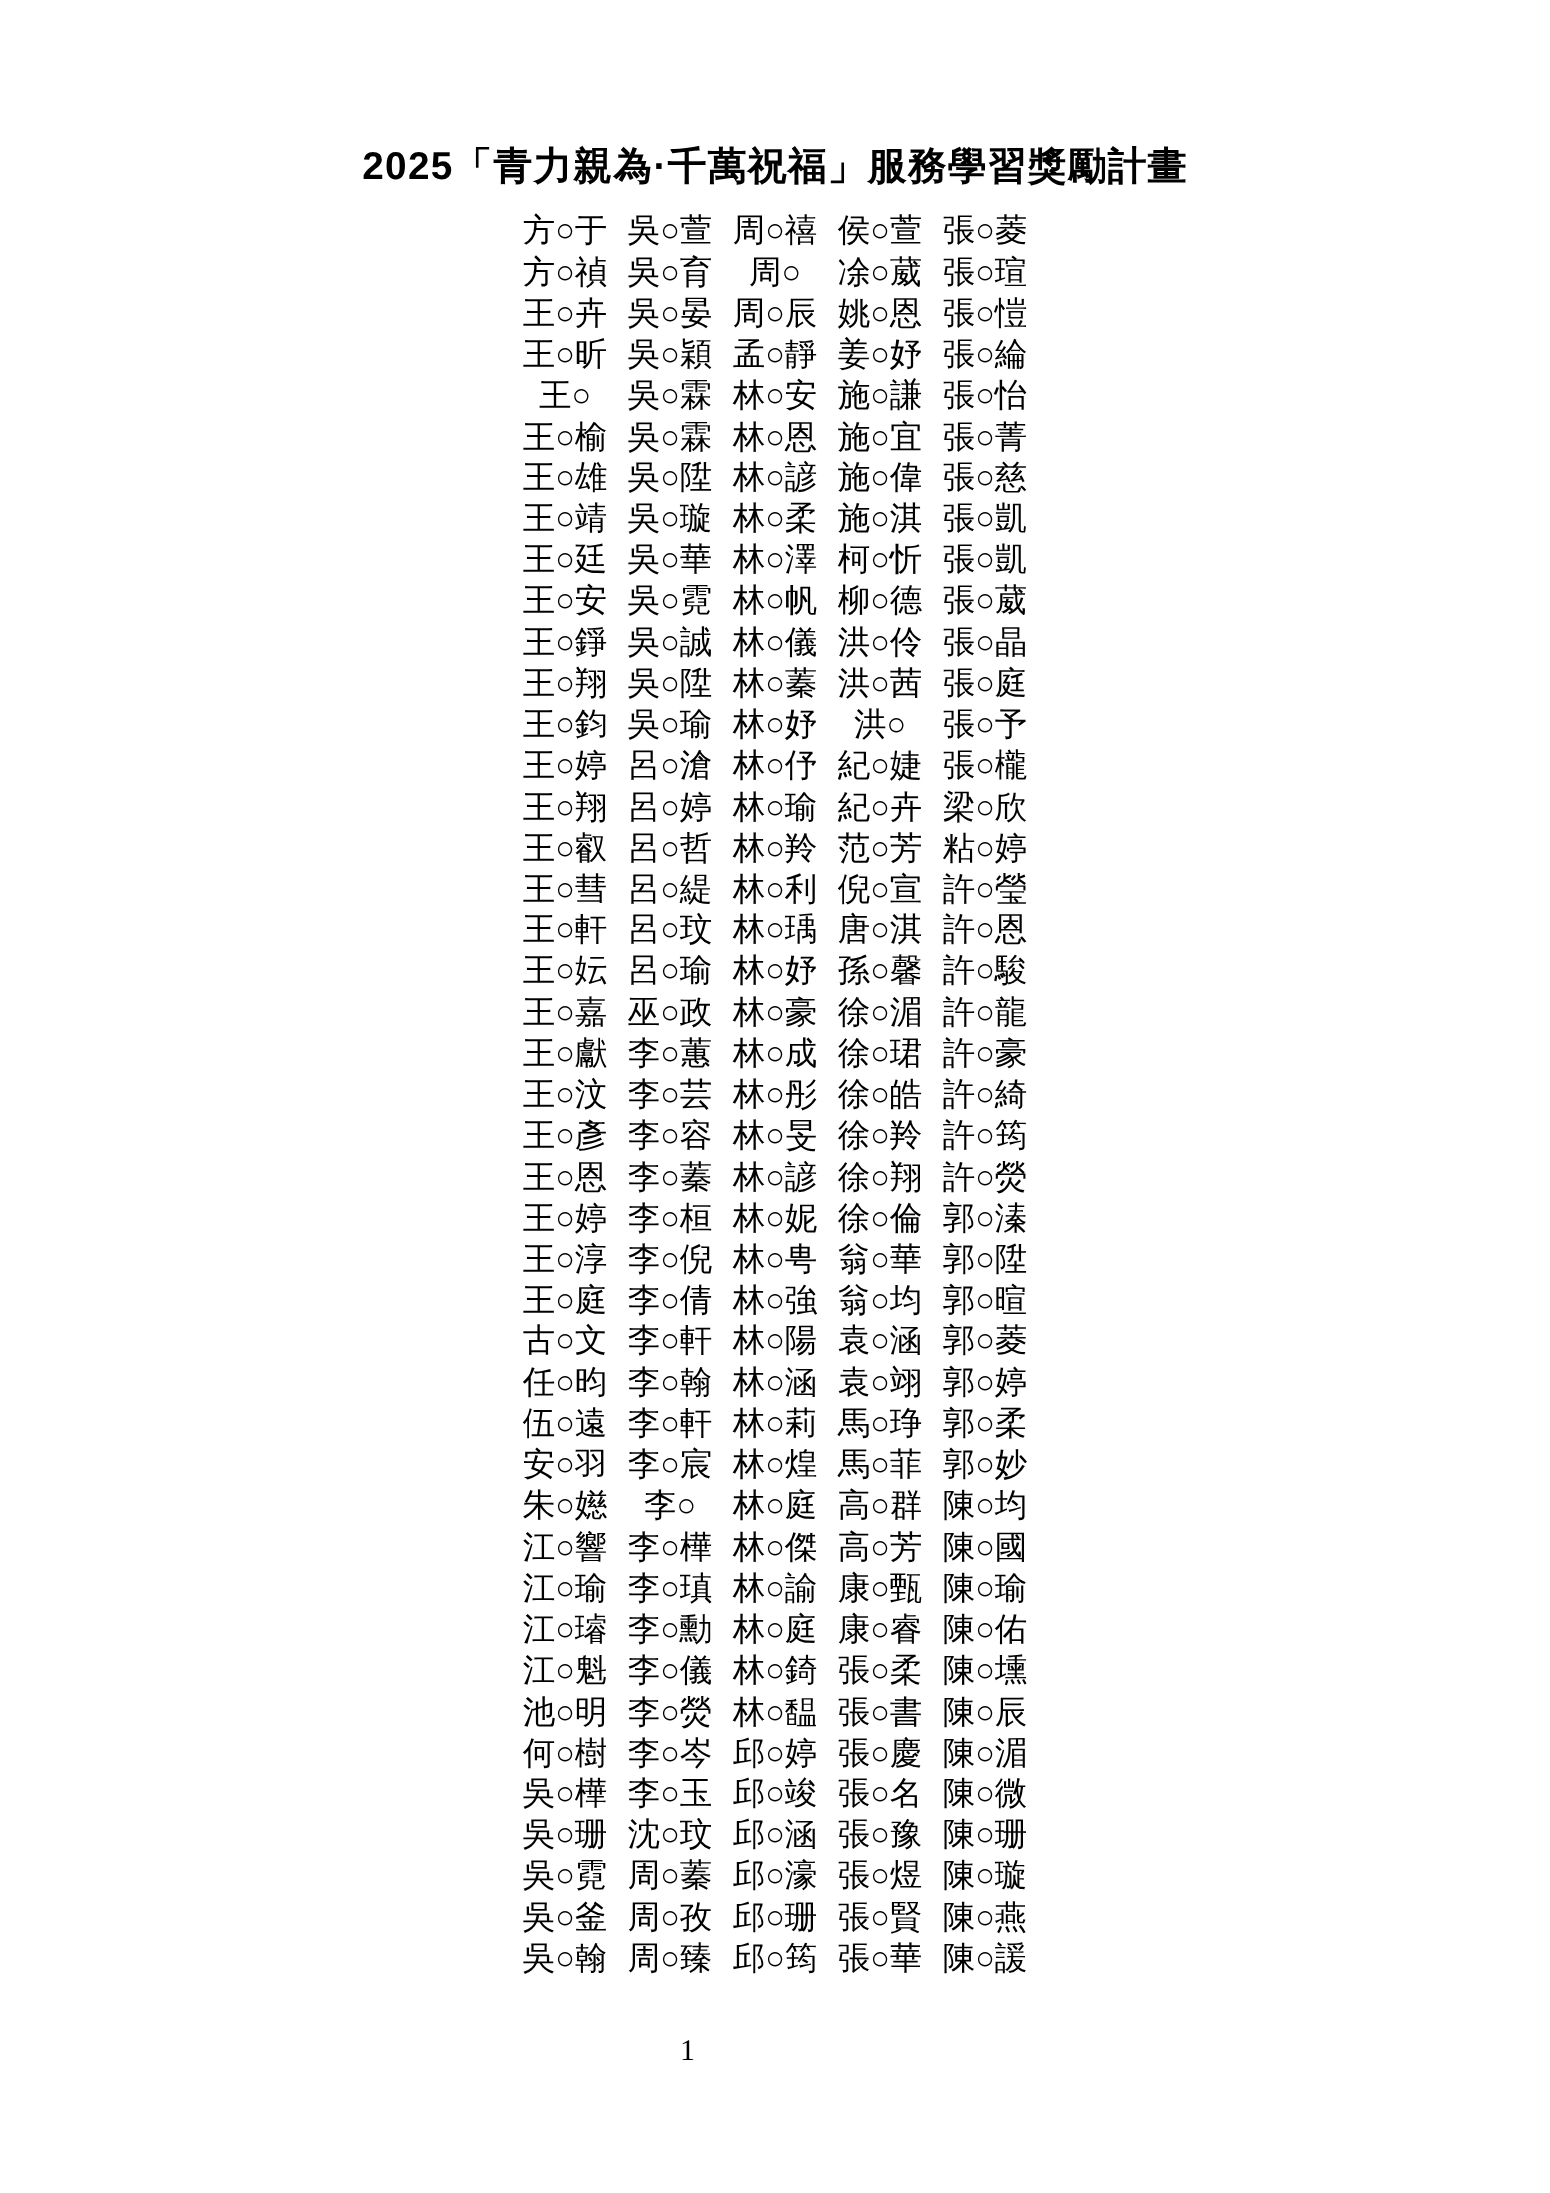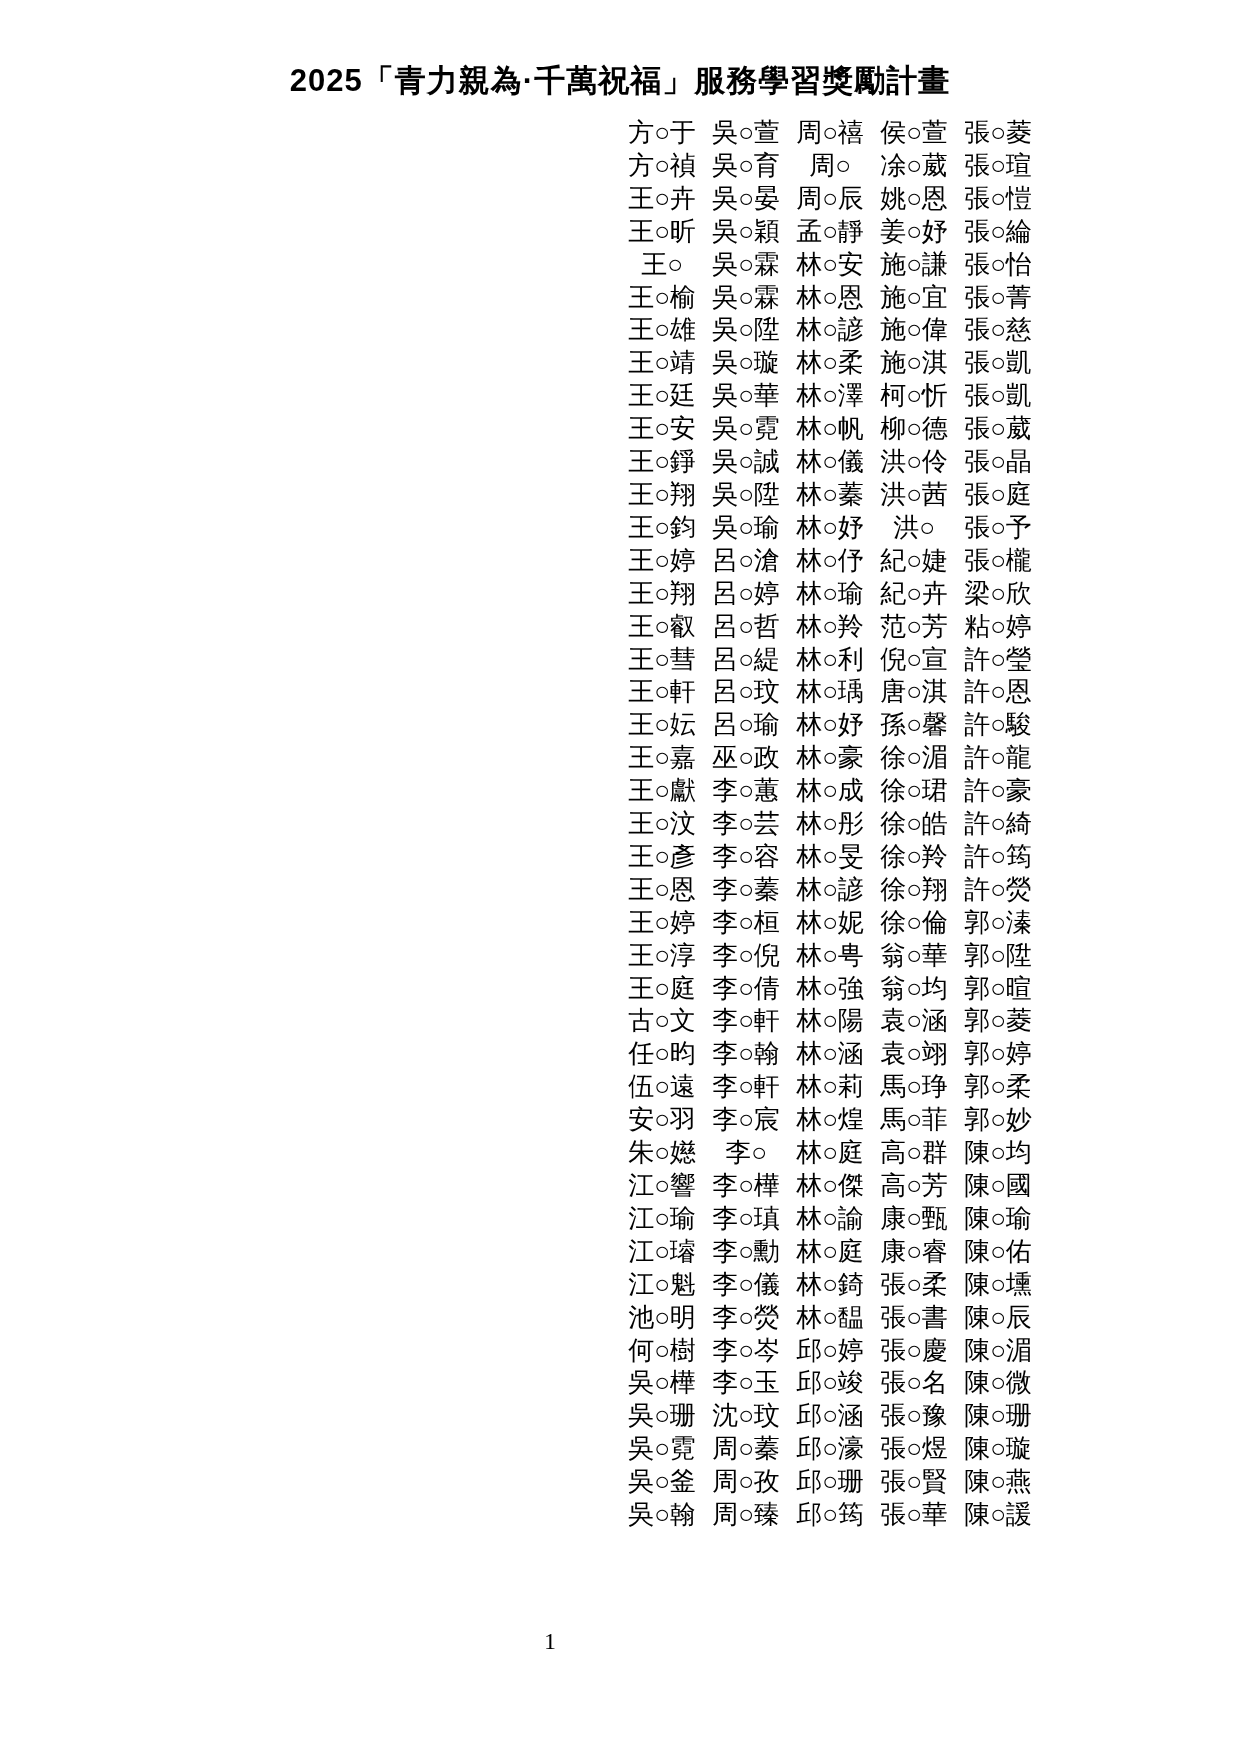--- a/index.html
+++ b/index.html
@@ -10,31 +10,31 @@
   .page {
     position: relative;
     width: 1240px;
     height: 1754px;
     background: #ffffff;
     color: #000000;
     font-family: "Liberation Serif", "DejaVu Serif", serif;
     overflow: hidden;
   }
   .title {
-    padding-top: 60px;
+    padding-top: 112px;
     text-align: center;
     font-family: "Liberation Sans", "DejaVu Sans", sans-serif;
     font-weight: 700;
     font-size: 31px;
     line-height: 41px;
     letter-spacing: 1px;
   }
   .names {
     display: flex;
-    justify-content: flex-end;
+    justify-content: center;
     margin: 16px 200px 0 200px; 
   }
   .col {
     display: flex;
     flex-direction: column;
     width: 84px;
   }
   .name {
     font-size: 26px;
     line-height: 32.9px;

